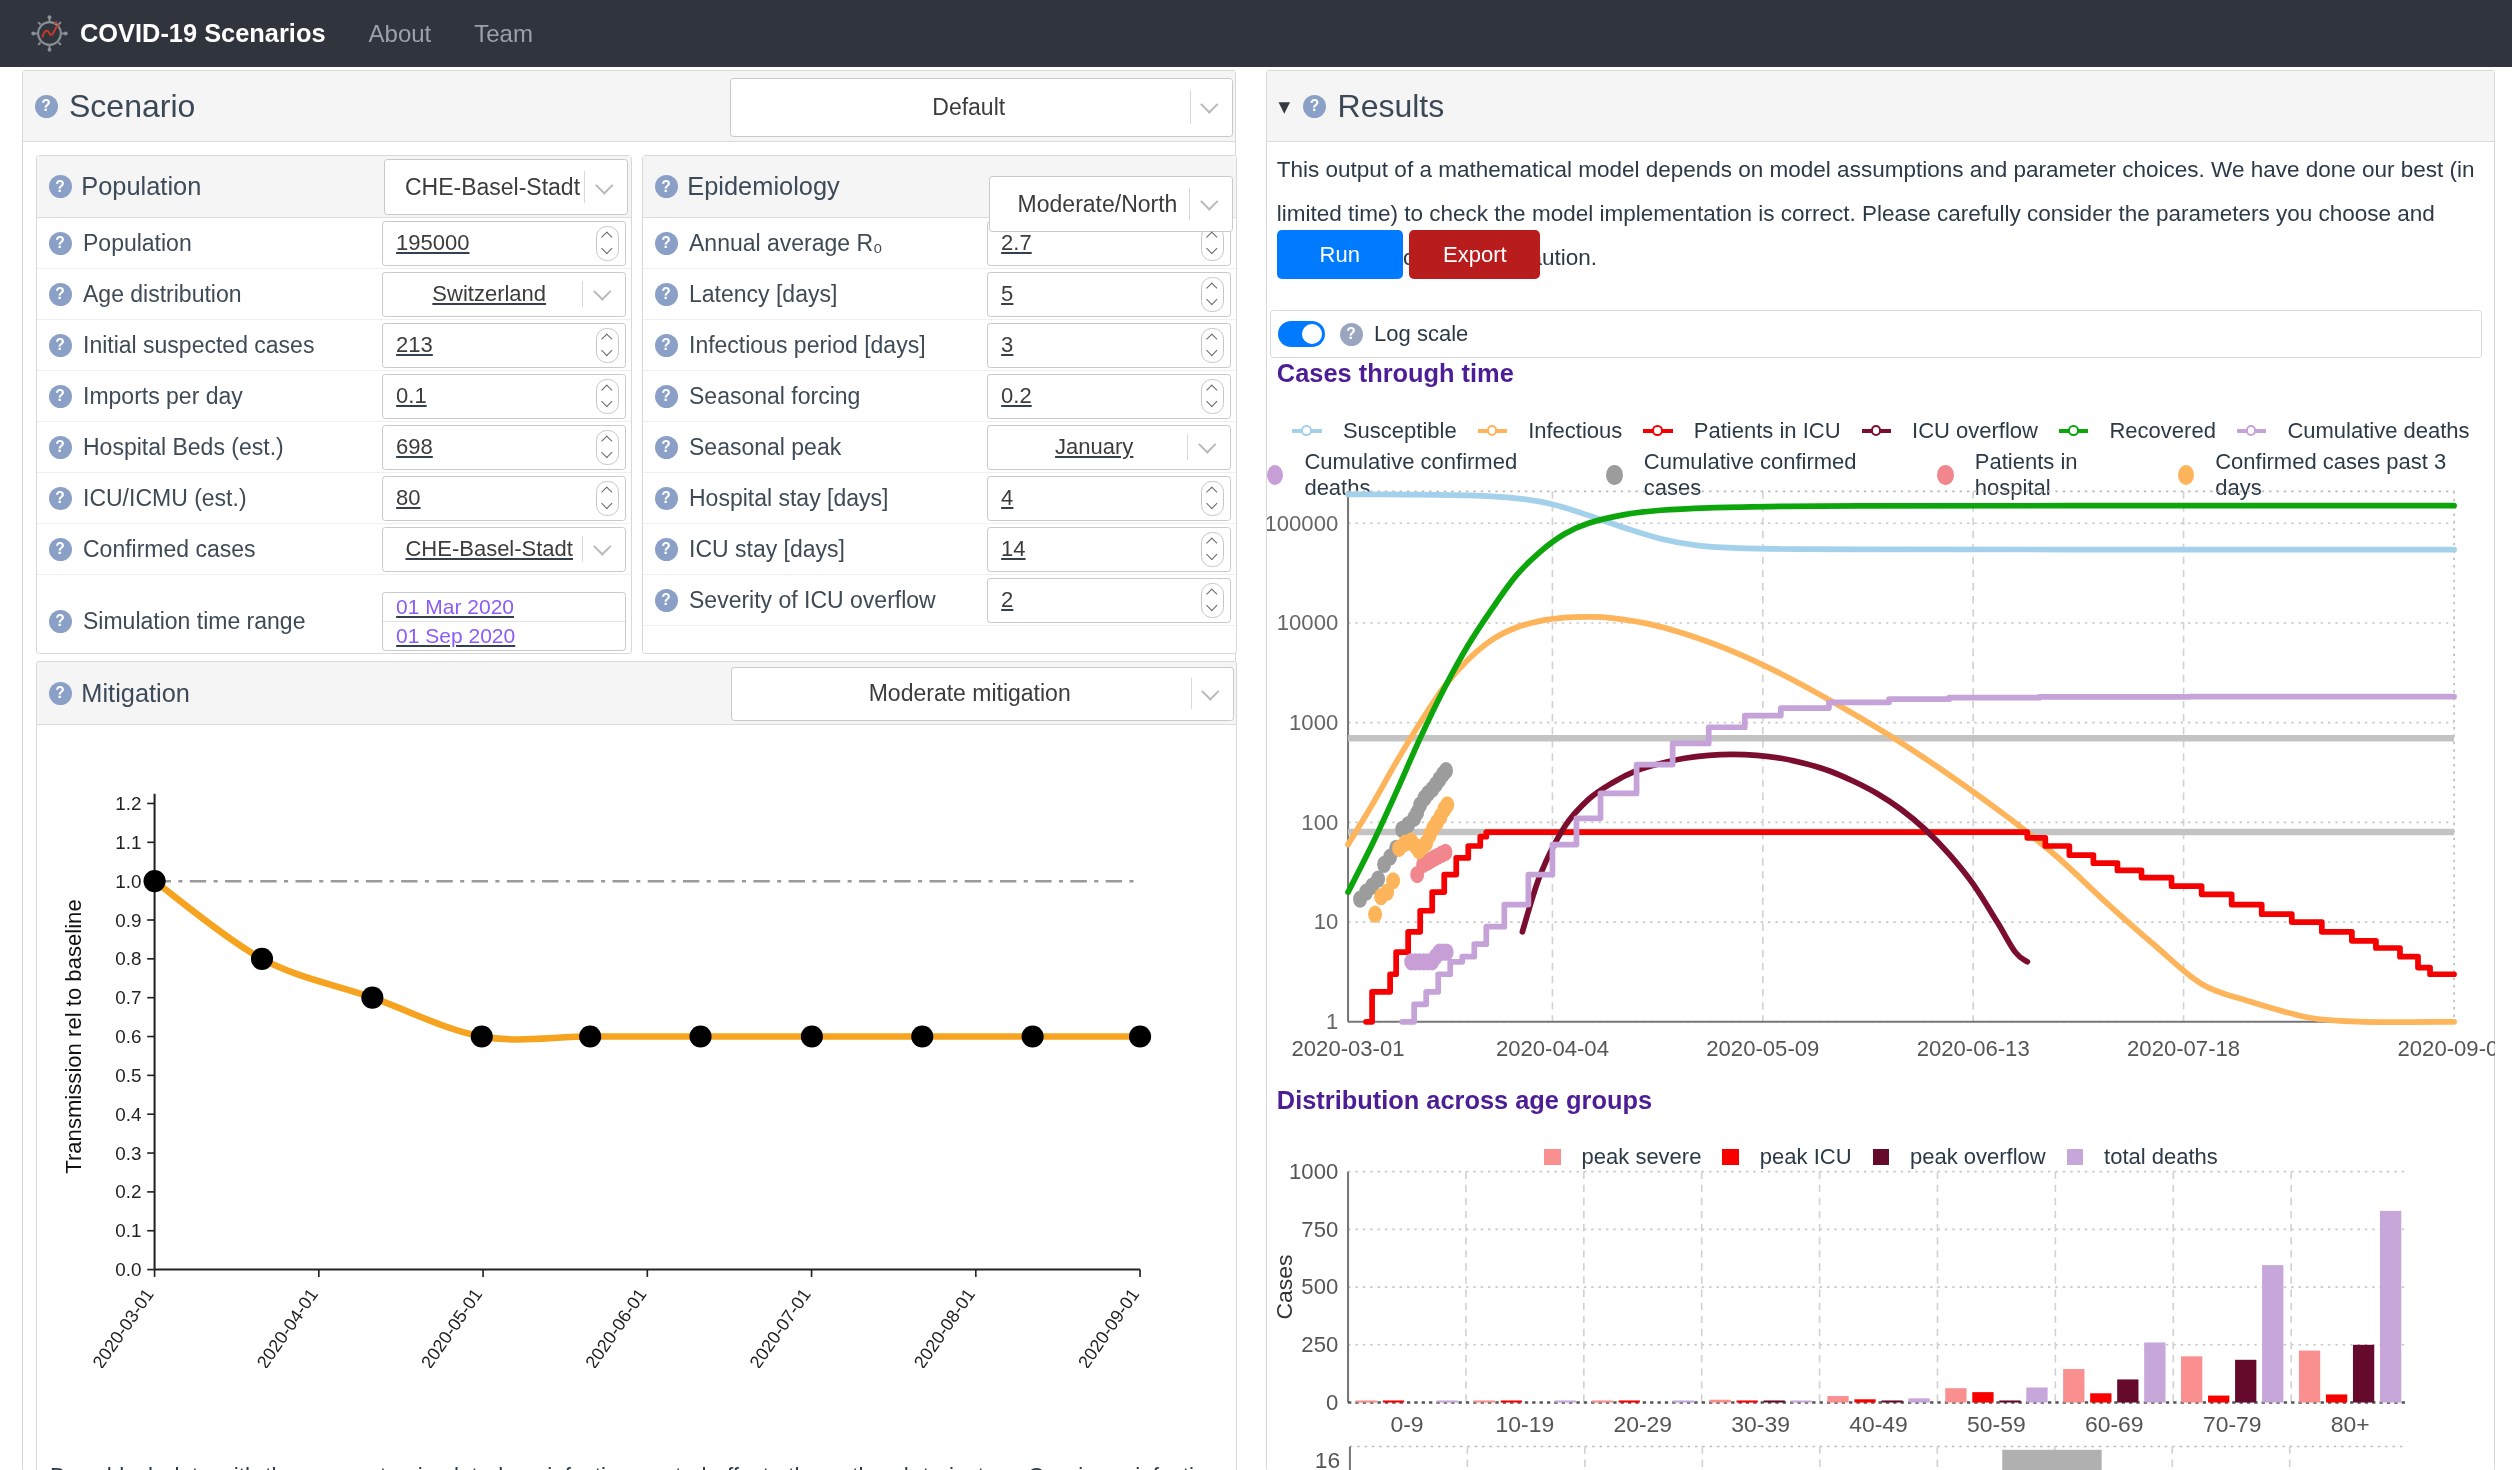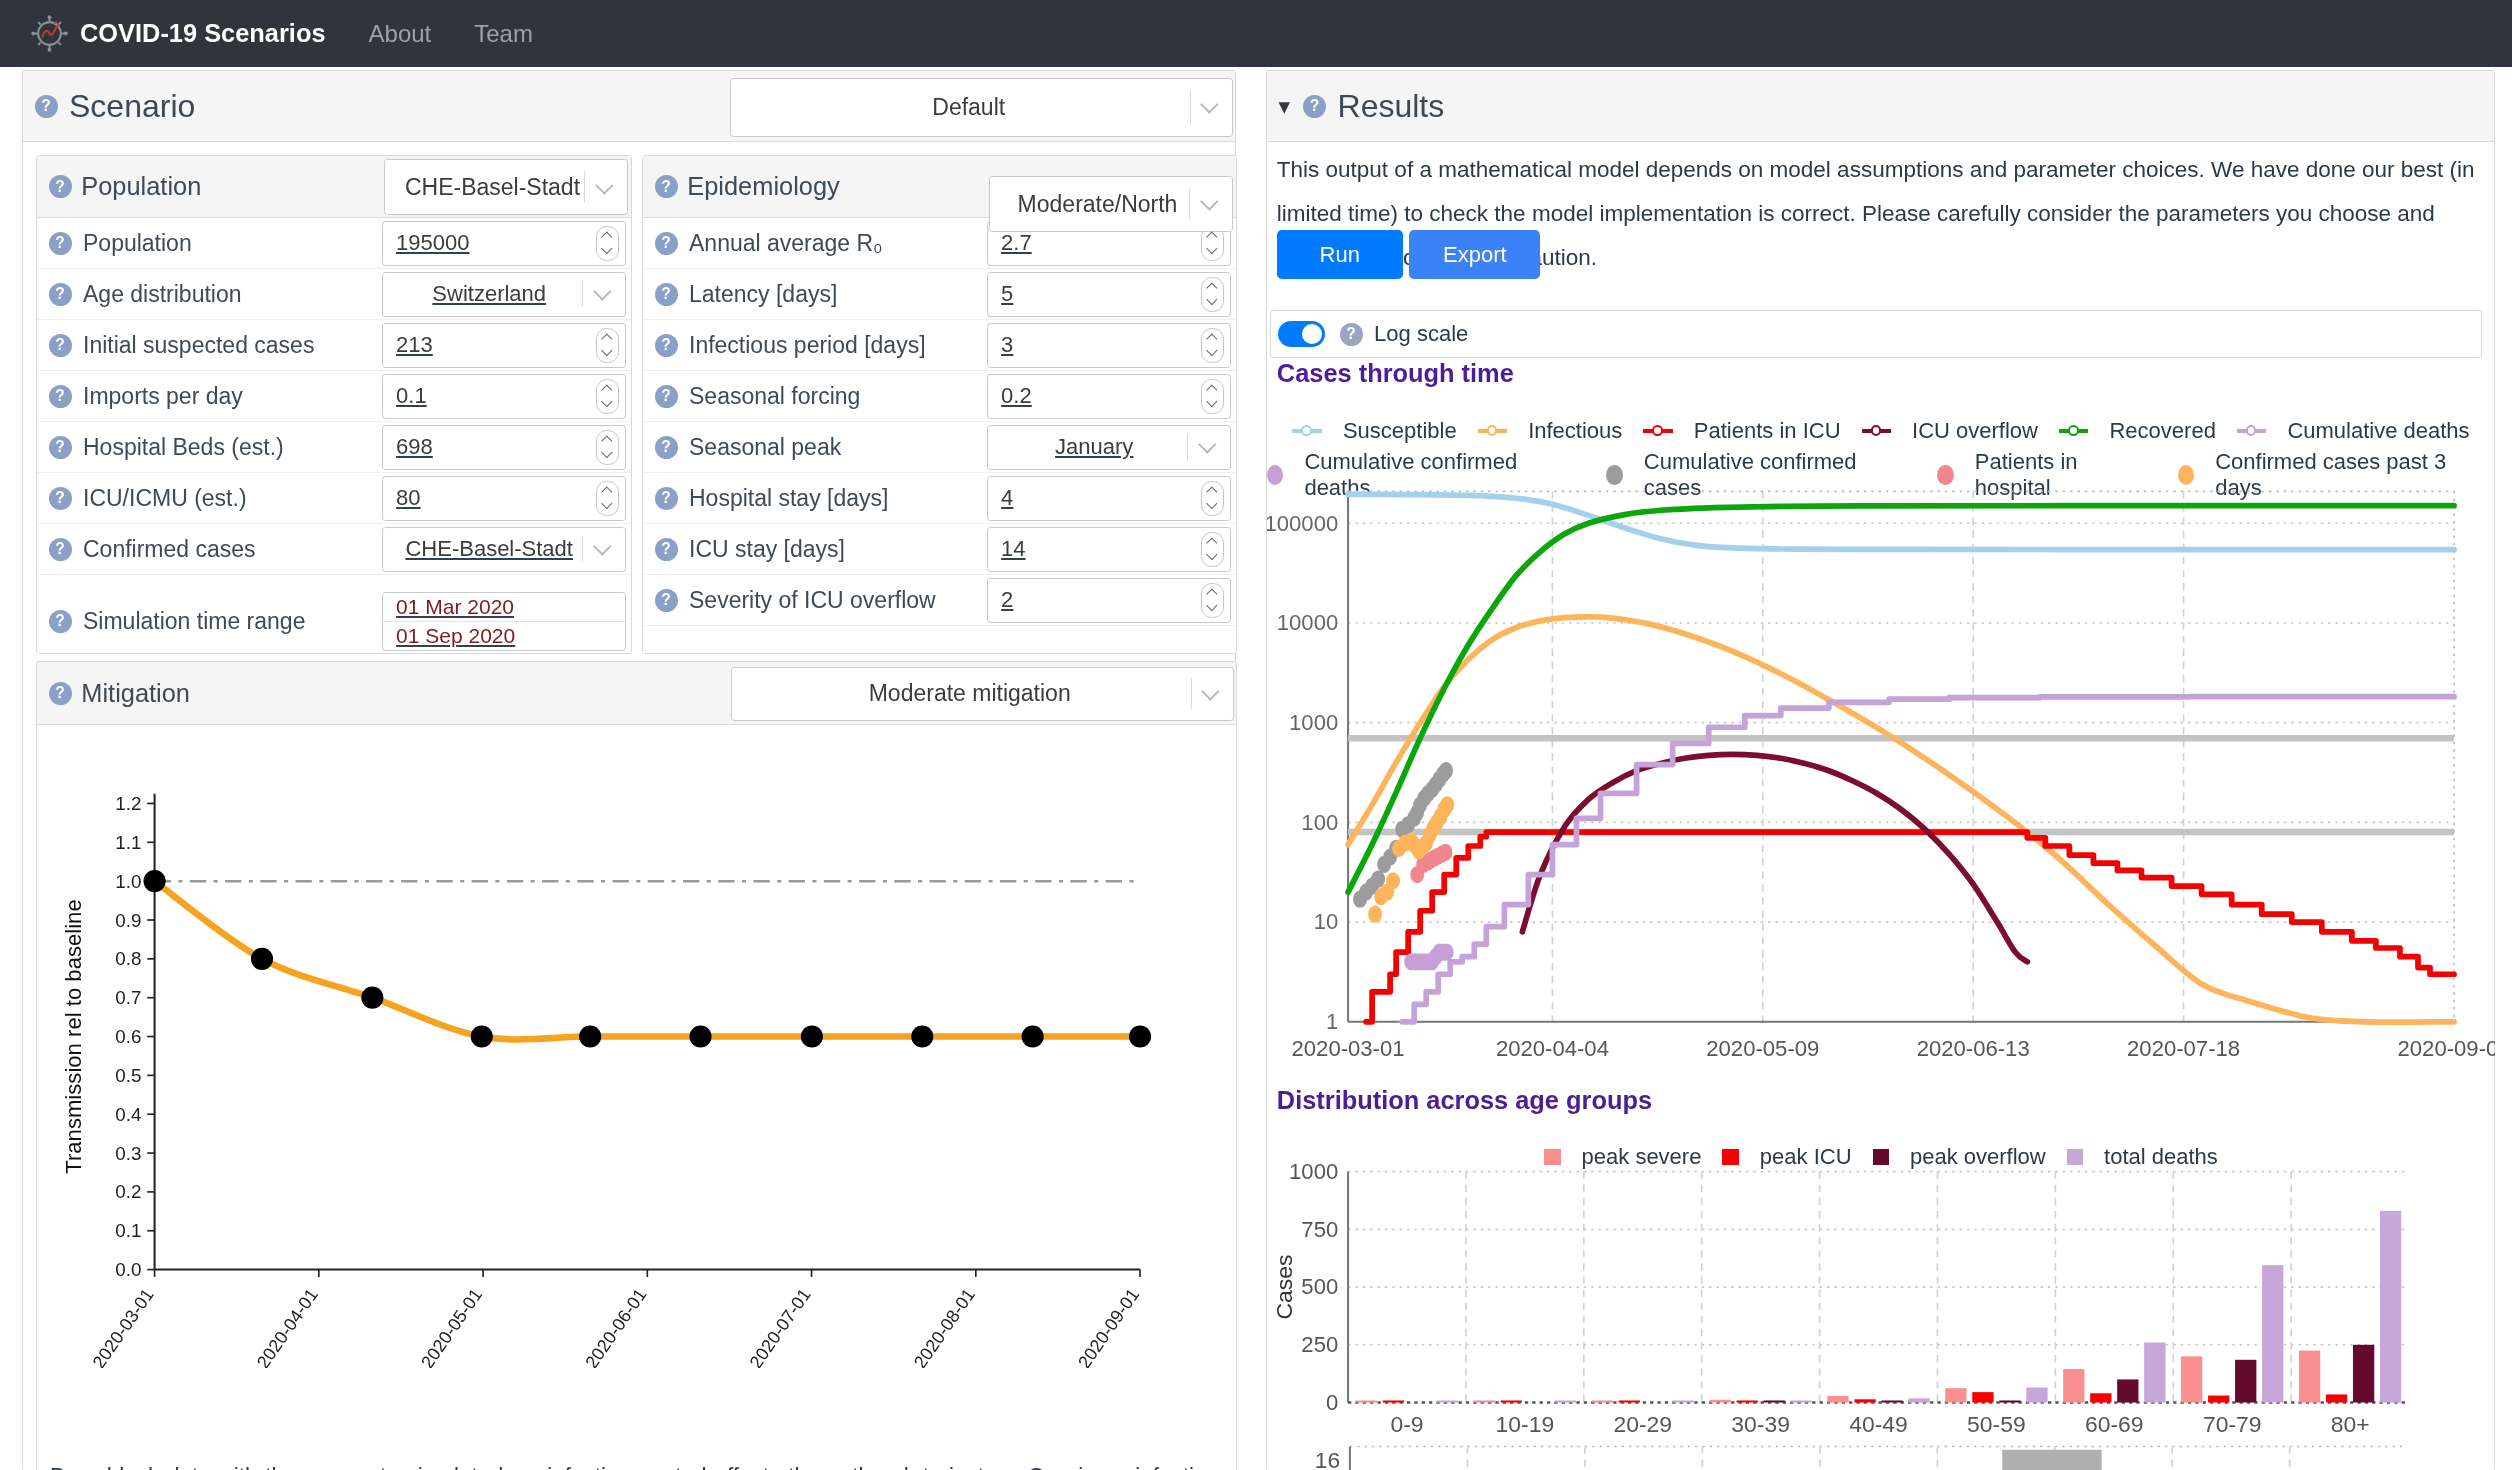--- a/index.html
+++ b/index.html
@@ -29,31 +29,31 @@
   .chev{width:10.6px;height:10.6px;border-right:2.5px solid #b9b9b9;border-bottom:2.5px solid #b9b9b9;
         transform:rotate(45deg);margin:0 16.4px 4.9px 13px;flex:none;}
   .numbox{display:flex;align-items:center;background:#fff;border:0.8px solid #c9c9c9;border-radius:3.3px;
           height:43px;}
   .numbox .val{font-size:22px;color:#3c3c3c;padding-left:13px;flex:1;}
   .spinner{width:21px;height:33px;border:1.6px solid #c6c6c6;border-radius:10.6px;margin-right:6.6px;
            display:flex;flex-direction:column;align-items:center;justify-content:center;gap:4.1px;flex:none;cursor:pointer;}
   .sup{width:6.6px;height:6.6px;border-left:1.6px solid #666;border-top:1.6px solid #666;transform:rotate(45deg);margin-top:2.5px;}
   .sdn{width:6.6px;height:6.6px;border-left:1.6px solid #666;border-top:1.6px solid #666;transform:rotate(225deg);margin-bottom:2.5px;}
   .datebox{background:#fff;border:0.8px solid #c9c9c9;border-radius:3.3px;overflow:hidden;}
-  .datebox .drow{height:28px;display:flex;align-items:center;font-size:21px;color:#7f1d1d;padding-left:13px;}
+  .datebox .drow{height:28px;display:flex;align-items:center;font-size:21px;color:#8b5cf6;padding-left:13px;}
   .datebox .drow + .drow{border-top:0.8px solid #e2e2e2;}
   
   .frow{display:flex;align-items:center;border-bottom:0.8px solid #efefef;padding-left:11.5px;}
   .frow .flabel{font-size:23px;color:#3e4a56;margin-left:11.5px;flex:1;}
   .fctl{width:242px;margin-right:4.9px;flex:none;text-decoration:underline;}
   
   .btn{display:inline-flex;align-items:center;justify-content:center;font-size:22px;color:#fff;
        border-radius:4.9px;cursor:pointer;border:none;}
   .btn-run{background:#007bff;width:126px;height:49px;}
-  .btn-export{background:#3b82f6;width:131px;height:49px;margin-left:6.6px;}
+  .btn-export{background:#b91c1c;width:131px;height:49px;margin-left:6.6px;}
   .toggle{width:47px;height:26px;border-radius:13px;background:#007bff;position:relative;cursor:pointer;flex:none;}
   .toggle .knob{position:absolute;right:3.3px;top:3.3px;width:19.7px;height:19.7px;border-radius:50%;background:#fff;}
   
   .disclaimer{position:absolute;left:1276px;top:147px;width:1210px;font-size:22.5px;line-height:1.95;
               color:#2c3a47;}
   .chart-title{position:absolute;font-size:25.4px;font-weight:bold;color:#4c1d95;}
   .legend{position:absolute;display:flex;flex-direction:column;align-items:center;gap:4.9px;width:1228px;}
   .lrow{display:flex;align-items:center;justify-content:center;gap:21px;}
   .litem{display:flex;align-items:center;gap:21px;font-size:22px;color:#2c3a47;}
   .lm{position:relative;width:29.5px;height:19.7px;flex:none;}

